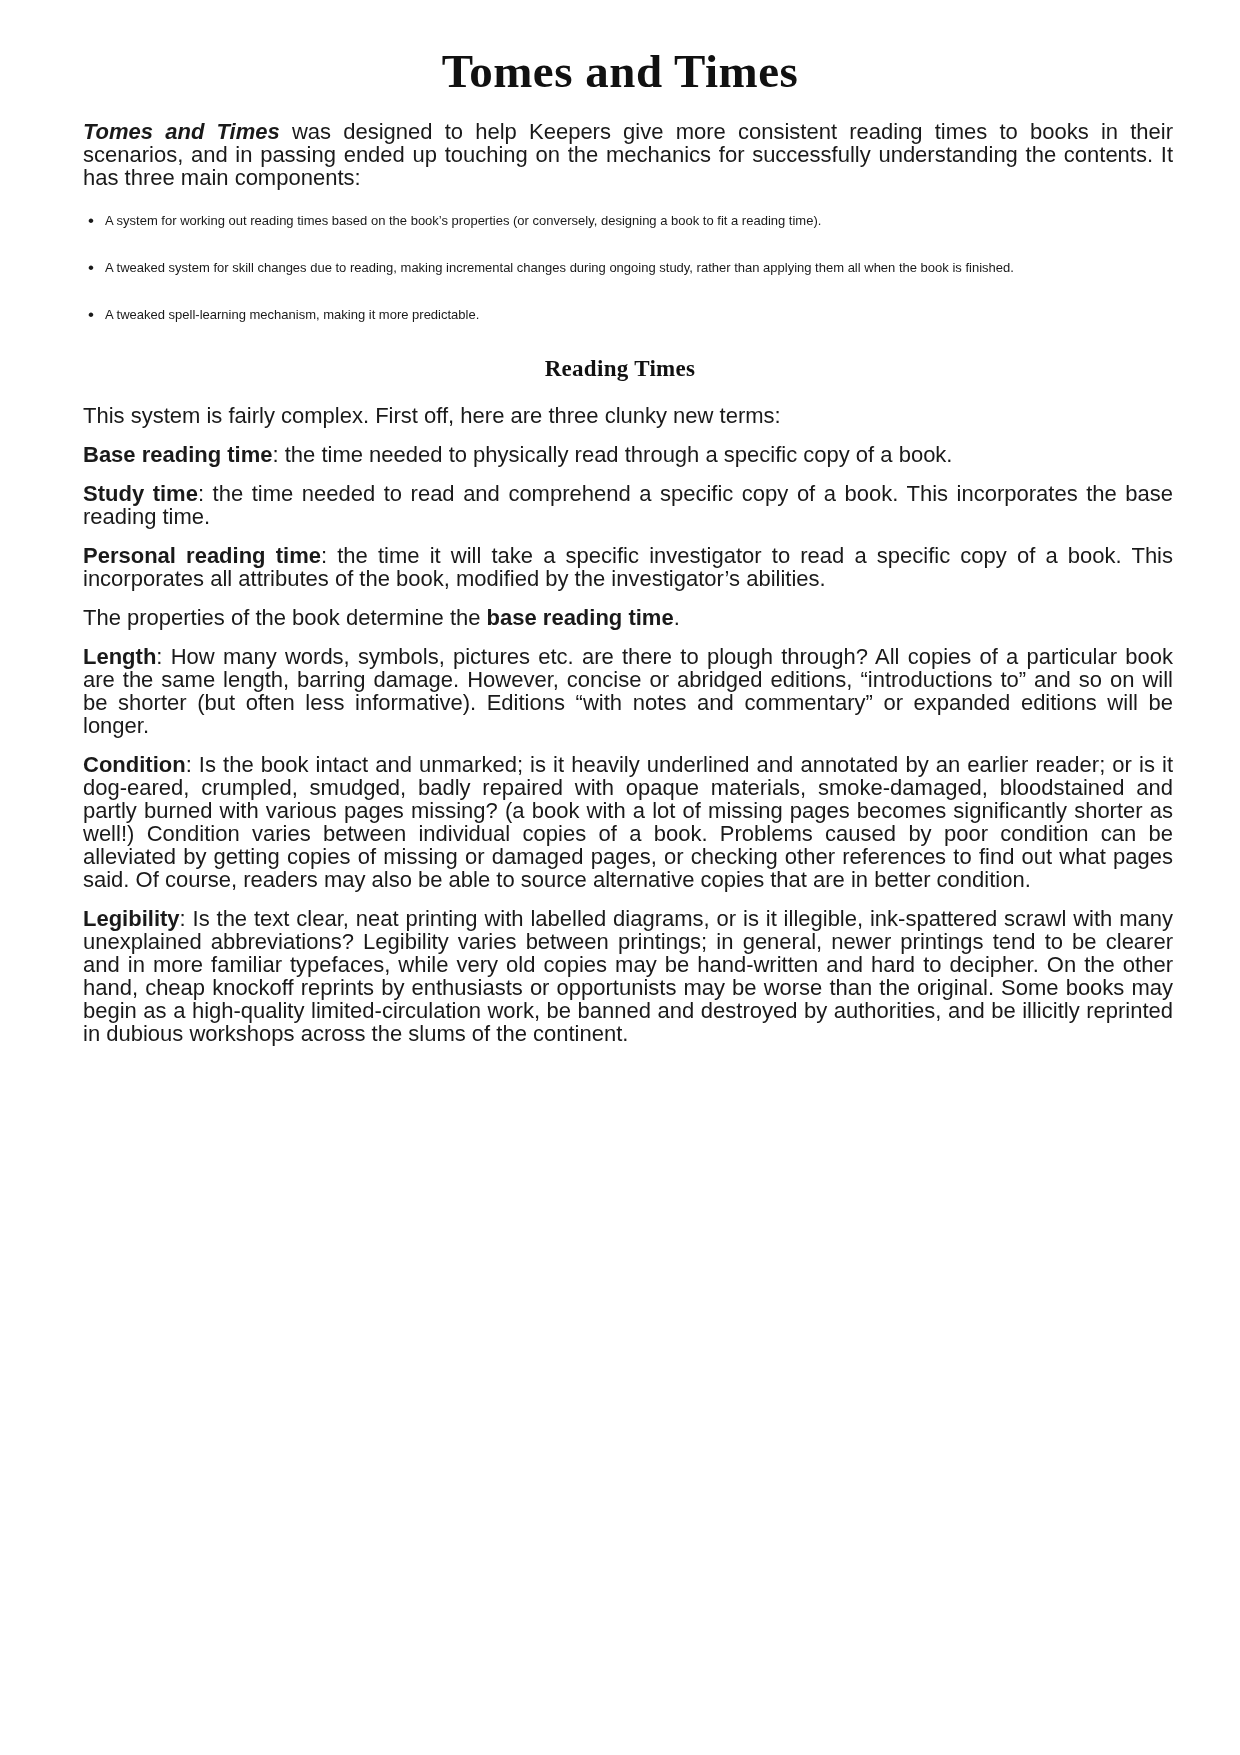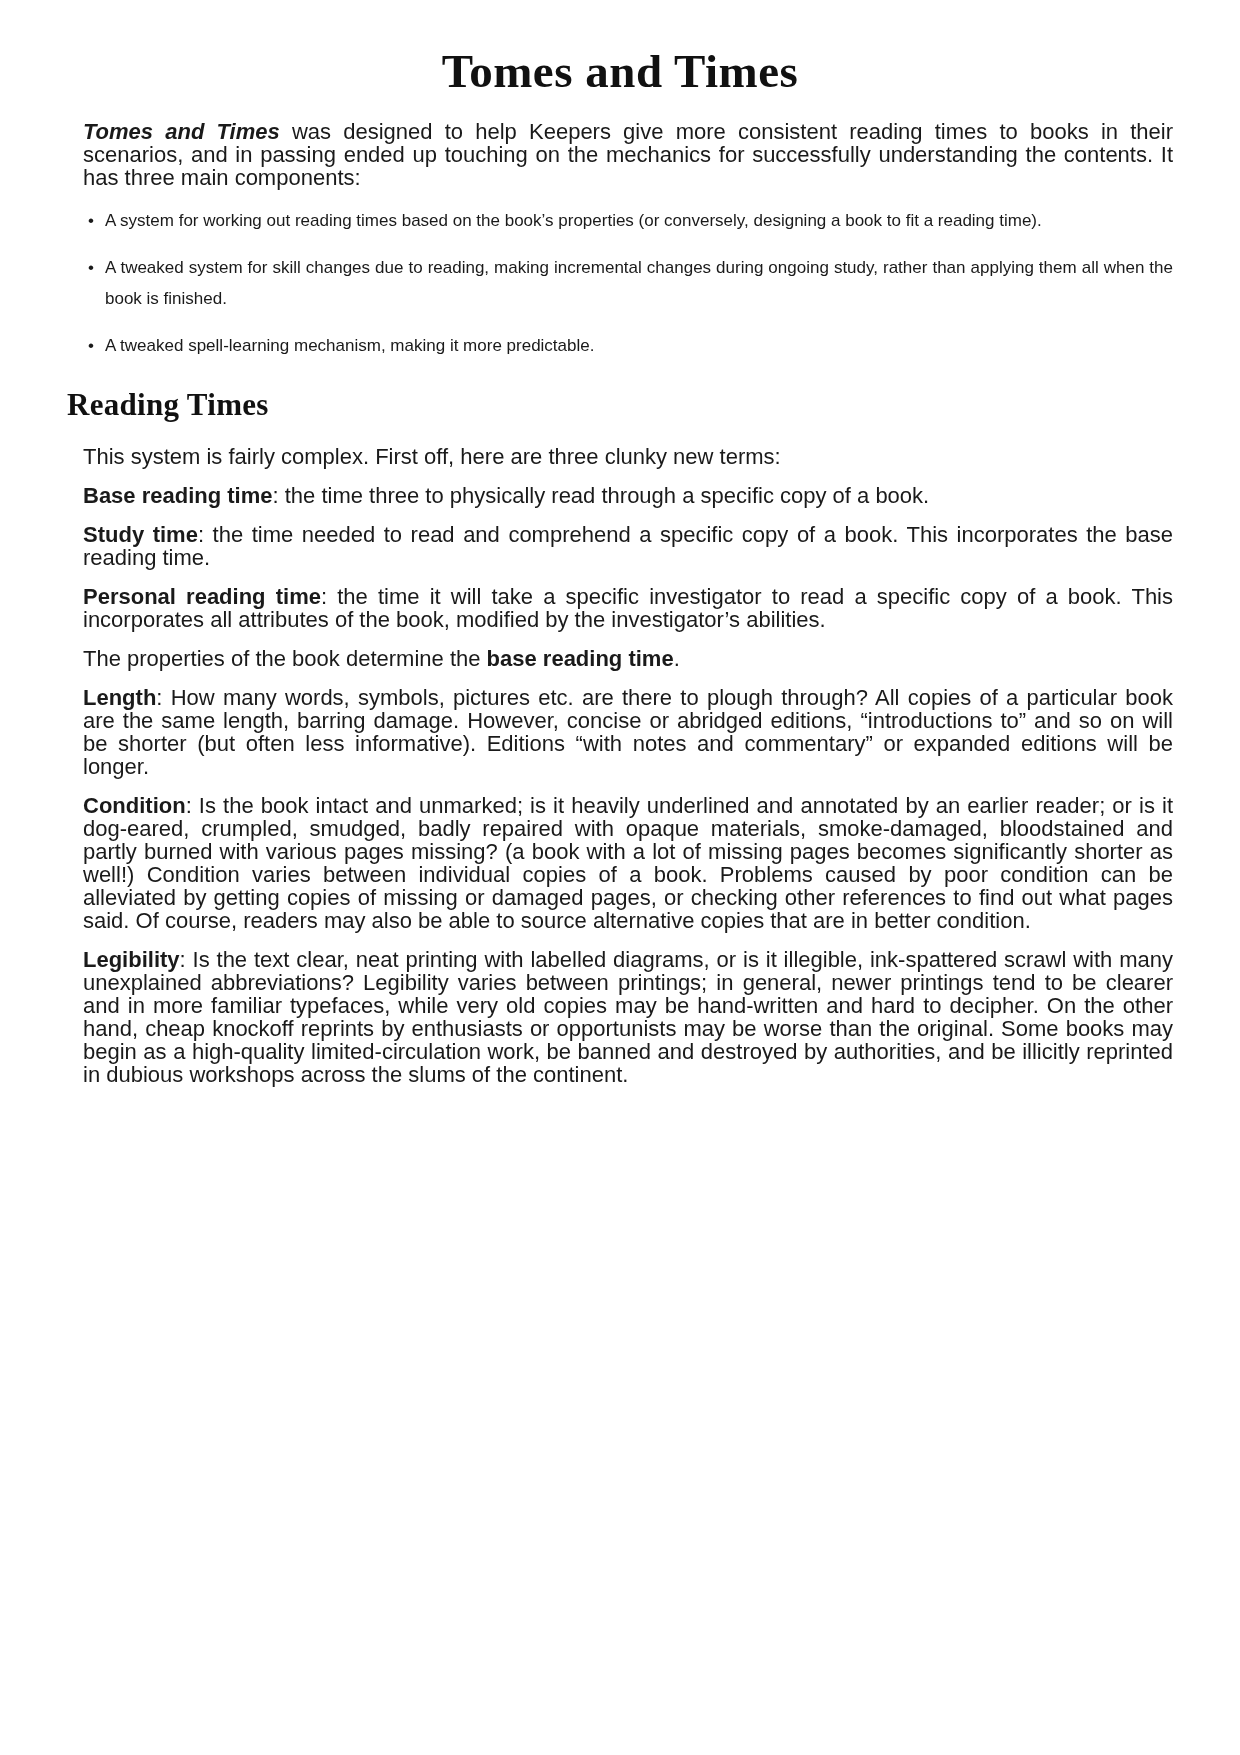--- a/index.html
+++ b/index.html
@@ -23,23 +23,23 @@
     font-size: 47px;
     line-height: 1.15;
     text-align: center;
     letter-spacing: 0.5px;
     margin: 0 0 22px 0;
     color: #111111;
   }
   .section-heading {
     font-family: "Liberation Serif", "DejaVu Serif", serif;
     font-weight: 700;
-    font-size: 31px;
+    font-size: 23px;
     line-height: 1.15;
-    text-align: left;
+    text-align: center;
     letter-spacing: 0.3px;
     margin: 26px 0 22px 0;
     color: #111111;
   }
   p.body-para {
     font-size: 22px;
     line-height: 23px;
     text-align: justify;
     margin: 0 0 16px 16px;
   }
@@ -53,21 +53,21 @@
   }
   .bullet-dot {
     flex: 0 0 17px;
     width: 17px;
     font-size: 17px;
     line-height: 31px;
     color: #1a1a1a;
   }
   .bullet-text {
     flex: 1;
-    font-size: 17px;
+    font-size: 13px;
     line-height: 31px;
     text-align: justify;
   }
 </style>
 </head>
 <body>
 
 <div class="page">
 
   <h1 class="doc-title">Tomes and Times</h1>
@@ -86,21 +86,21 @@
     <div class="bullet-item">
       <span class="bullet-dot">•</span>
       <span class="bullet-text">A tweaked spell-learning mechanism, making it more predictable.</span>
     </div>
   </div>
 
   <h2 class="section-heading">Reading Times</h2>
 
   <p class="body-para">This system is fairly complex. First off, here are three clunky new terms:</p>
 
-  <p class="body-para"><span class="lead-bold">Base reading time</span><span>: the time three to physically read through a specific copy of a book.</span></p>
+  <p class="body-para"><span class="lead-bold">Base reading time</span><span>: the time needed to physically read through a specific copy of a book.</span></p>
 
   <p class="body-para"><span class="lead-bold">Study time</span><span>: the time needed to read and comprehend a specific copy of a book. This incorporates the base reading time.</span></p>
 
   <p class="body-para"><span class="lead-bold">Personal reading time</span><span>: the time it will take a specific investigator to read a specific copy of a book. This incorporates all attributes of the book, modified by the investigator’s abilities.</span></p>
 
 
 
   <p class="body-para"><span>The properties of the book determine the </span><span class="lead-bold">base reading time</span><span>.</span></p>
 
   <p class="body-para"><span class="lead-bold">Length</span><span>: How many words, symbols, pictures etc. are there to plough through? All copies of a particular book are the same length, barring damage. However, concise or abridged editions, “introductions to” and so on will be shorter (but often less informative). Editions “with notes and commentary” or expanded editions will be longer.</span></p>

